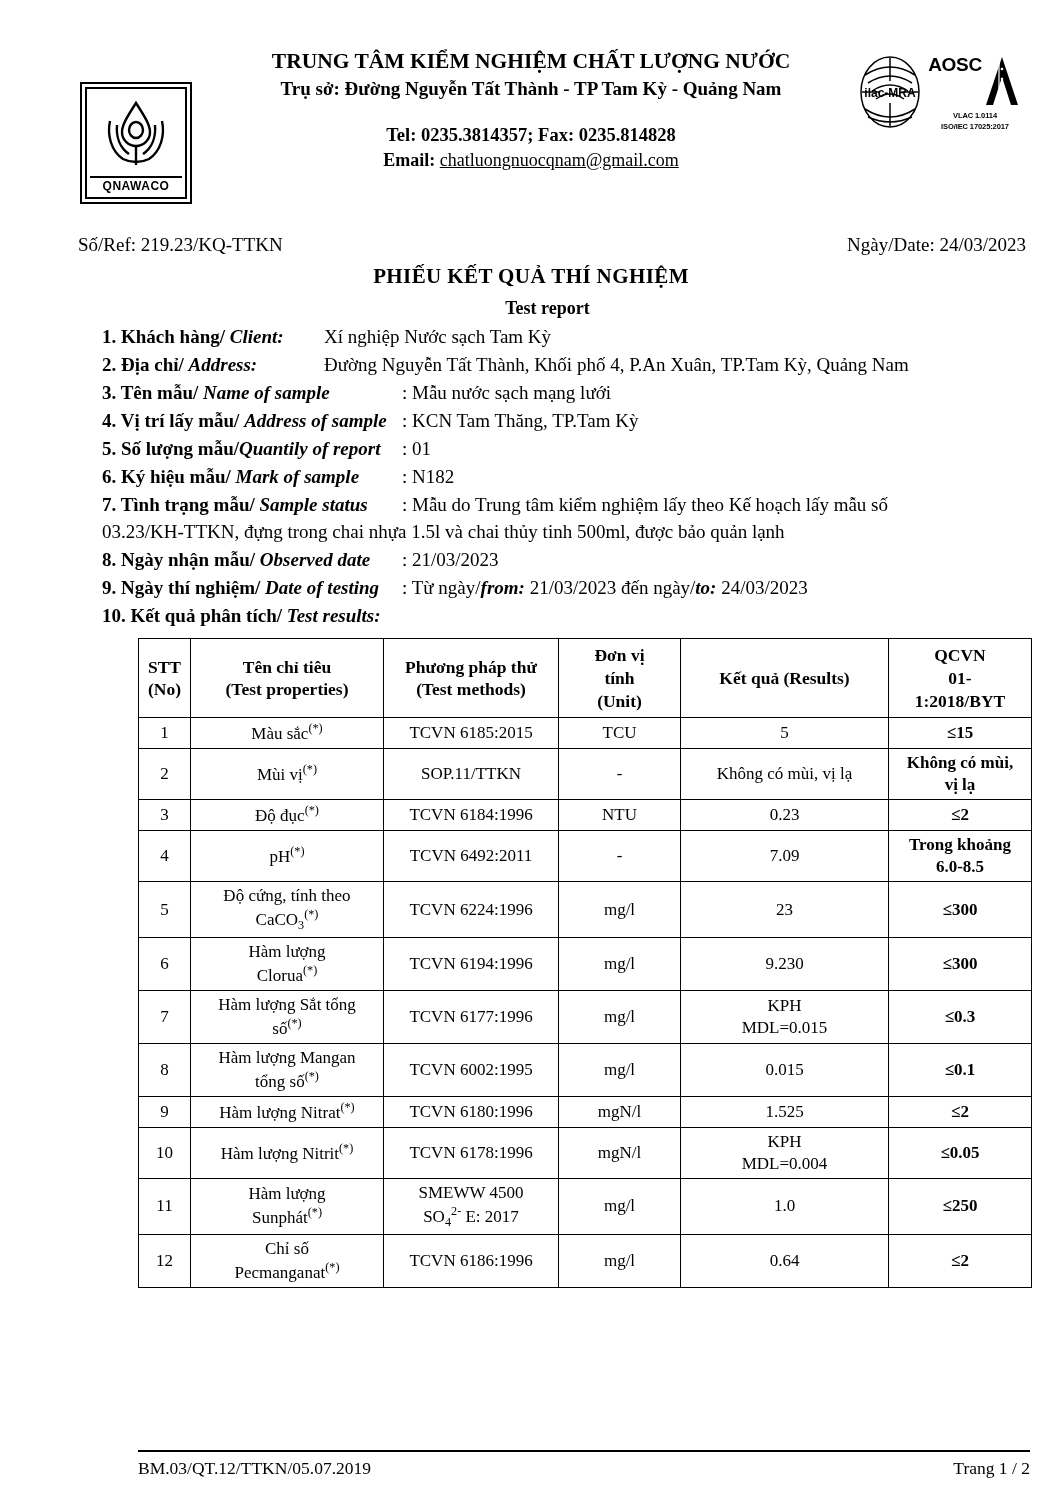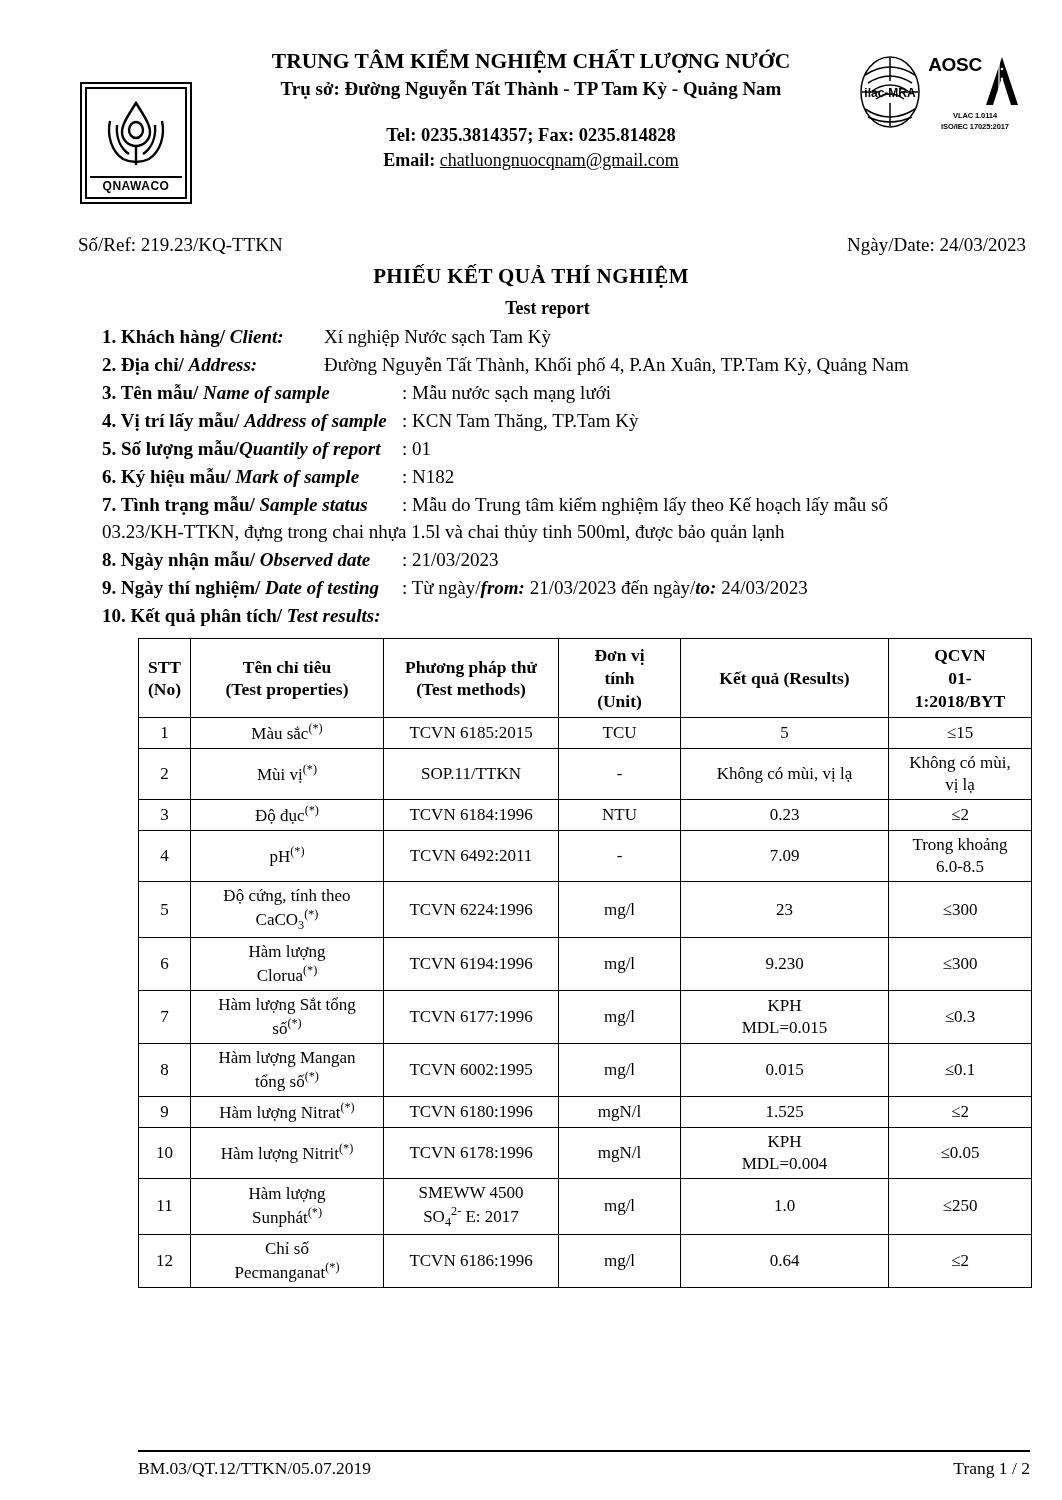--- a/index.html
+++ b/index.html
@@ -201,21 +201,21 @@
   col.c-meth { width: 175px; }
   col.c-unit { width: 122px; }
   col.c-res { width: 208px; }
   col.c-qcvn { width: 143px; }
 
   td.r-stt { font-size: 17px; }
   td.r-name { font-size: 17px; }
   td.r-meth { font-size: 17px; }
   td.r-unit { font-size: 16.5px; }
   td.r-res  { font-size: 17px; }
-  td.r-qcvn { font-size: 17px; }
+  td.r-qcvn { font-size: 17px; font-weight: bold; }
 
   .sup { font-size: 0.72em; vertical-align: super; }
   .sub { font-size: 0.72em; vertical-align: sub; }
 
   
   .footer {
     position: absolute;
     left: 138px;
     right: 32px;
     bottom: 18px;

